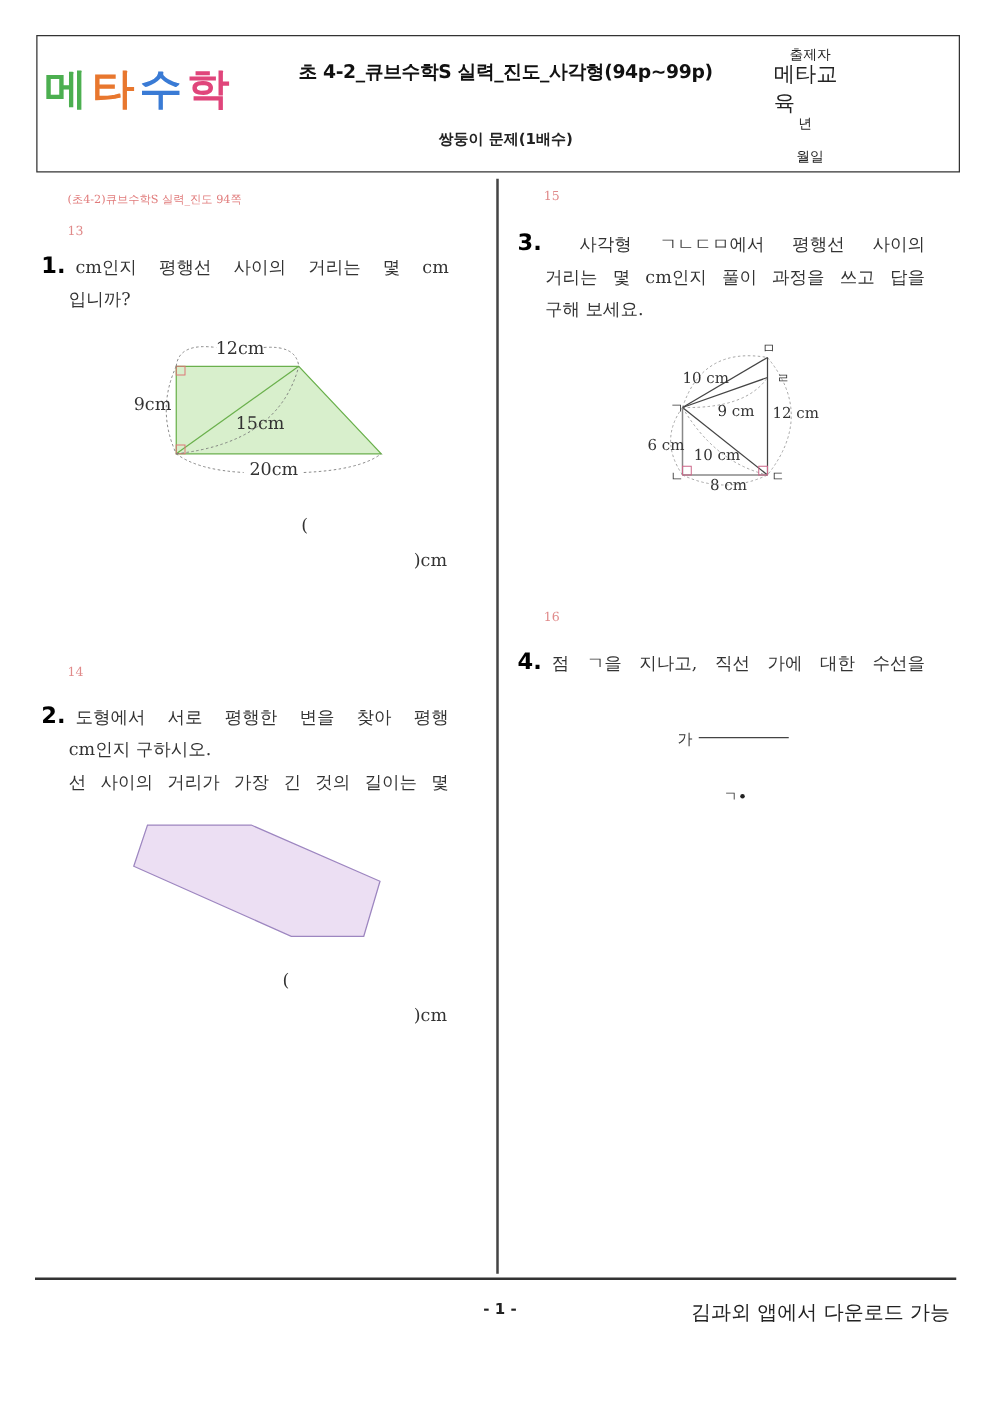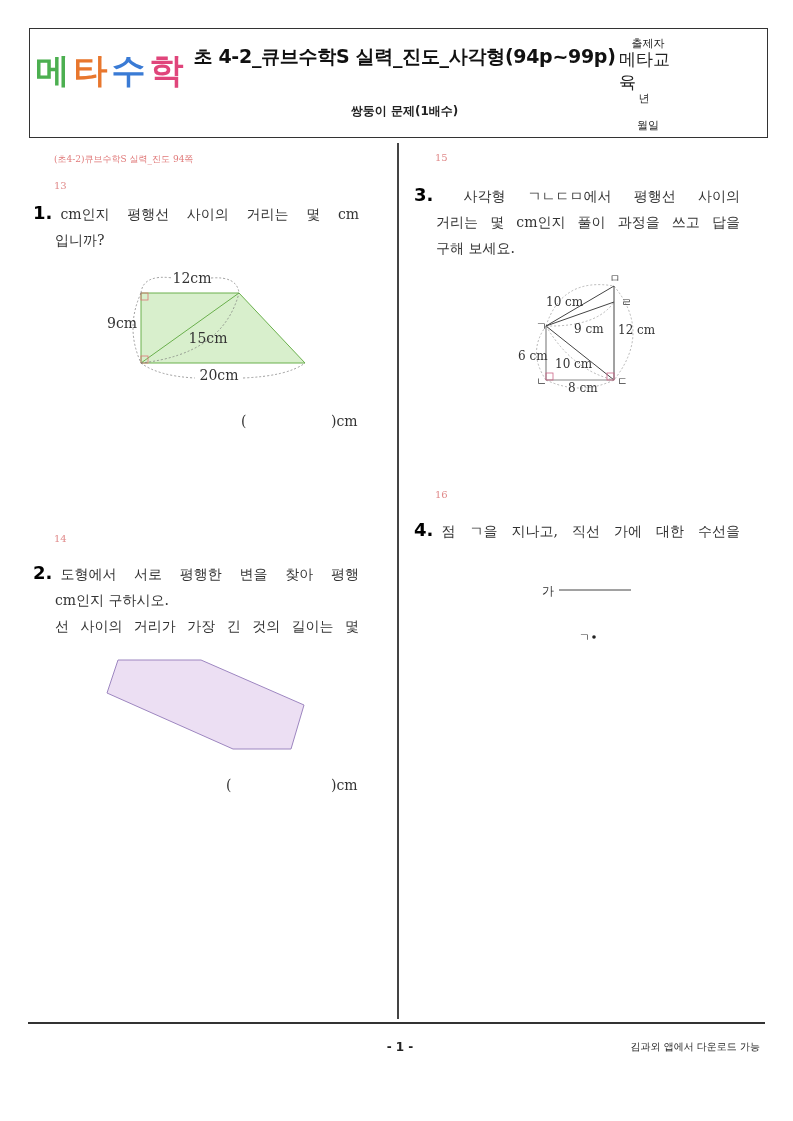--- a/index.html
+++ b/index.html
@@ -4,48 +4,48 @@
 <style>
   * { box-sizing: border-box; margin: 0; padding: 0; }
   html, body { width: 793px; height: 1121px; background: #ffffff; overflow: hidden; }
   body { position: relative; font-family: "DejaVu Serif", serif; color: #222; }
 
   
   .hdr { position: absolute; left: 29px; top: 28px; width: 739px; height: 110px; border: 1.5px solid #333; }
   .hdr .cell { position: absolute; border-color: #555; border-style: solid; border-width: 0; display: flex; align-items: center; justify-content: center; font-family: "DejaVu Sans", sans-serif; }
   .logo-cell { left: 0; top: 0; width: 160px; height: 83px; border-right-width: 1px; border-bottom-width: 1px; }
   .logo-blank { left: 0; top: 83px; width: 160px; height: 26px; border-right-width: 1px; }
-  .title-cell { left: 160px; top: 0; width: 429px; height: 56px; border-right-width: 1px; border-bottom-width: 1px; font-size: 19px; font-weight: bold; color: #111; letter-spacing: -0.3px; }
+  .title-cell { left: 160px; top: 0; width: 429px; height: 56px; border-right-width: 1px; border-bottom-width: 1px; font-size: 15px; font-weight: bold; color: #111; letter-spacing: -0.3px; }
   .subtitle-cell { left: 160px; top: 56px; width: 429px; height: 53px; border-right-width: 1px; font-size: 12px; font-weight: bold; color: #222; }
   .author-lbl { left: 589px; top: 0; width: 58px; height: 28px; border-right-width: 1px; border-bottom-width: 1px; font-size: 11px; }
   .author-val { left: 589px; top: 28px; width: 58px; height: 28px; border-right-width: 1px; border-bottom-width: 1px; font-size: 17px; }
   .year-cell { left: 589px; top: 56px; width: 58px; height: 27px; border-right-width: 1px; border-bottom-width: 1px; font-size: 11px; justify-content: flex-end; padding-right: 8px; }
   .md-cell { left: 589px; top: 83px; width: 58px; height: 26px; border-right-width: 1px; font-size: 11px; justify-content: space-around; padding: 0 6px; }
   .right-blank { left: 647px; top: 0; width: 90px; height: 109px; }
 
   .logo { display: flex; gap: 3px; font-family: "DejaVu Sans", sans-serif; font-size: 34px; font-weight: bold; letter-spacing: 1px; }
   .logo span { text-shadow: 0 0 1px #fff; }
 
   
   .divider { position: absolute; left: 397px; top: 143px; width: 1.5px; height: 876px; background: #444; }
   .footer-line { position: absolute; left: 28px; top: 1022px; width: 737px; height: 1.5px; background: #333; }
   .page-num { position: absolute; left: 370px; top: 1040px; width: 60px; text-align: center; font-family: "DejaVu Sans", sans-serif; font-size: 12px; font-weight: bold; }
-  .footer-note { position: absolute; right: 33px; top: 1040px; font-family: "DejaVu Sans", sans-serif; font-size: 10px; color: #222; }
+  .footer-note { position: absolute; right: 33px; top: 1040px; font-family: "DejaVu Sans", sans-serif; font-size: 16px; color: #222; }
 
   .src { position: absolute; font-size: 9px; color: #e07a7a; }
   .qnum-small { position: absolute; font-size: 10px; color: #e08a8a; }
   .q { position: absolute; font-size: 14px; line-height: 26px; color: #333; }
   .q .num { font-family: "DejaVu Sans", sans-serif; font-weight: bold; font-size: 18px; color: #000; margin-right: 8px; }
   .q .line { display: block; text-align: justify; text-align-last: justify; }
   .q .line.last { text-align-last: left; }
   .q .indent { padding-left: 22px; }
 
   .answer { position: absolute; font-size: 14px; color: #333; }
   .answer .paren-l { position: absolute; left: 0; }
-  .answer .paren-r { position: absolute; left: 90px; white-space: nowrap; }
+  .answer .paren-r { position: absolute; left: 90px; white-space: nowrap; margin-top: 28px; }
 
   .fig { position: absolute; }
   .fig text { font-family: "DejaVu Serif", serif; }
 </style>
 </head>
 <body>
 
 <div class="hdr">
   <div class="cell logo-cell">
     <div class="logo">

